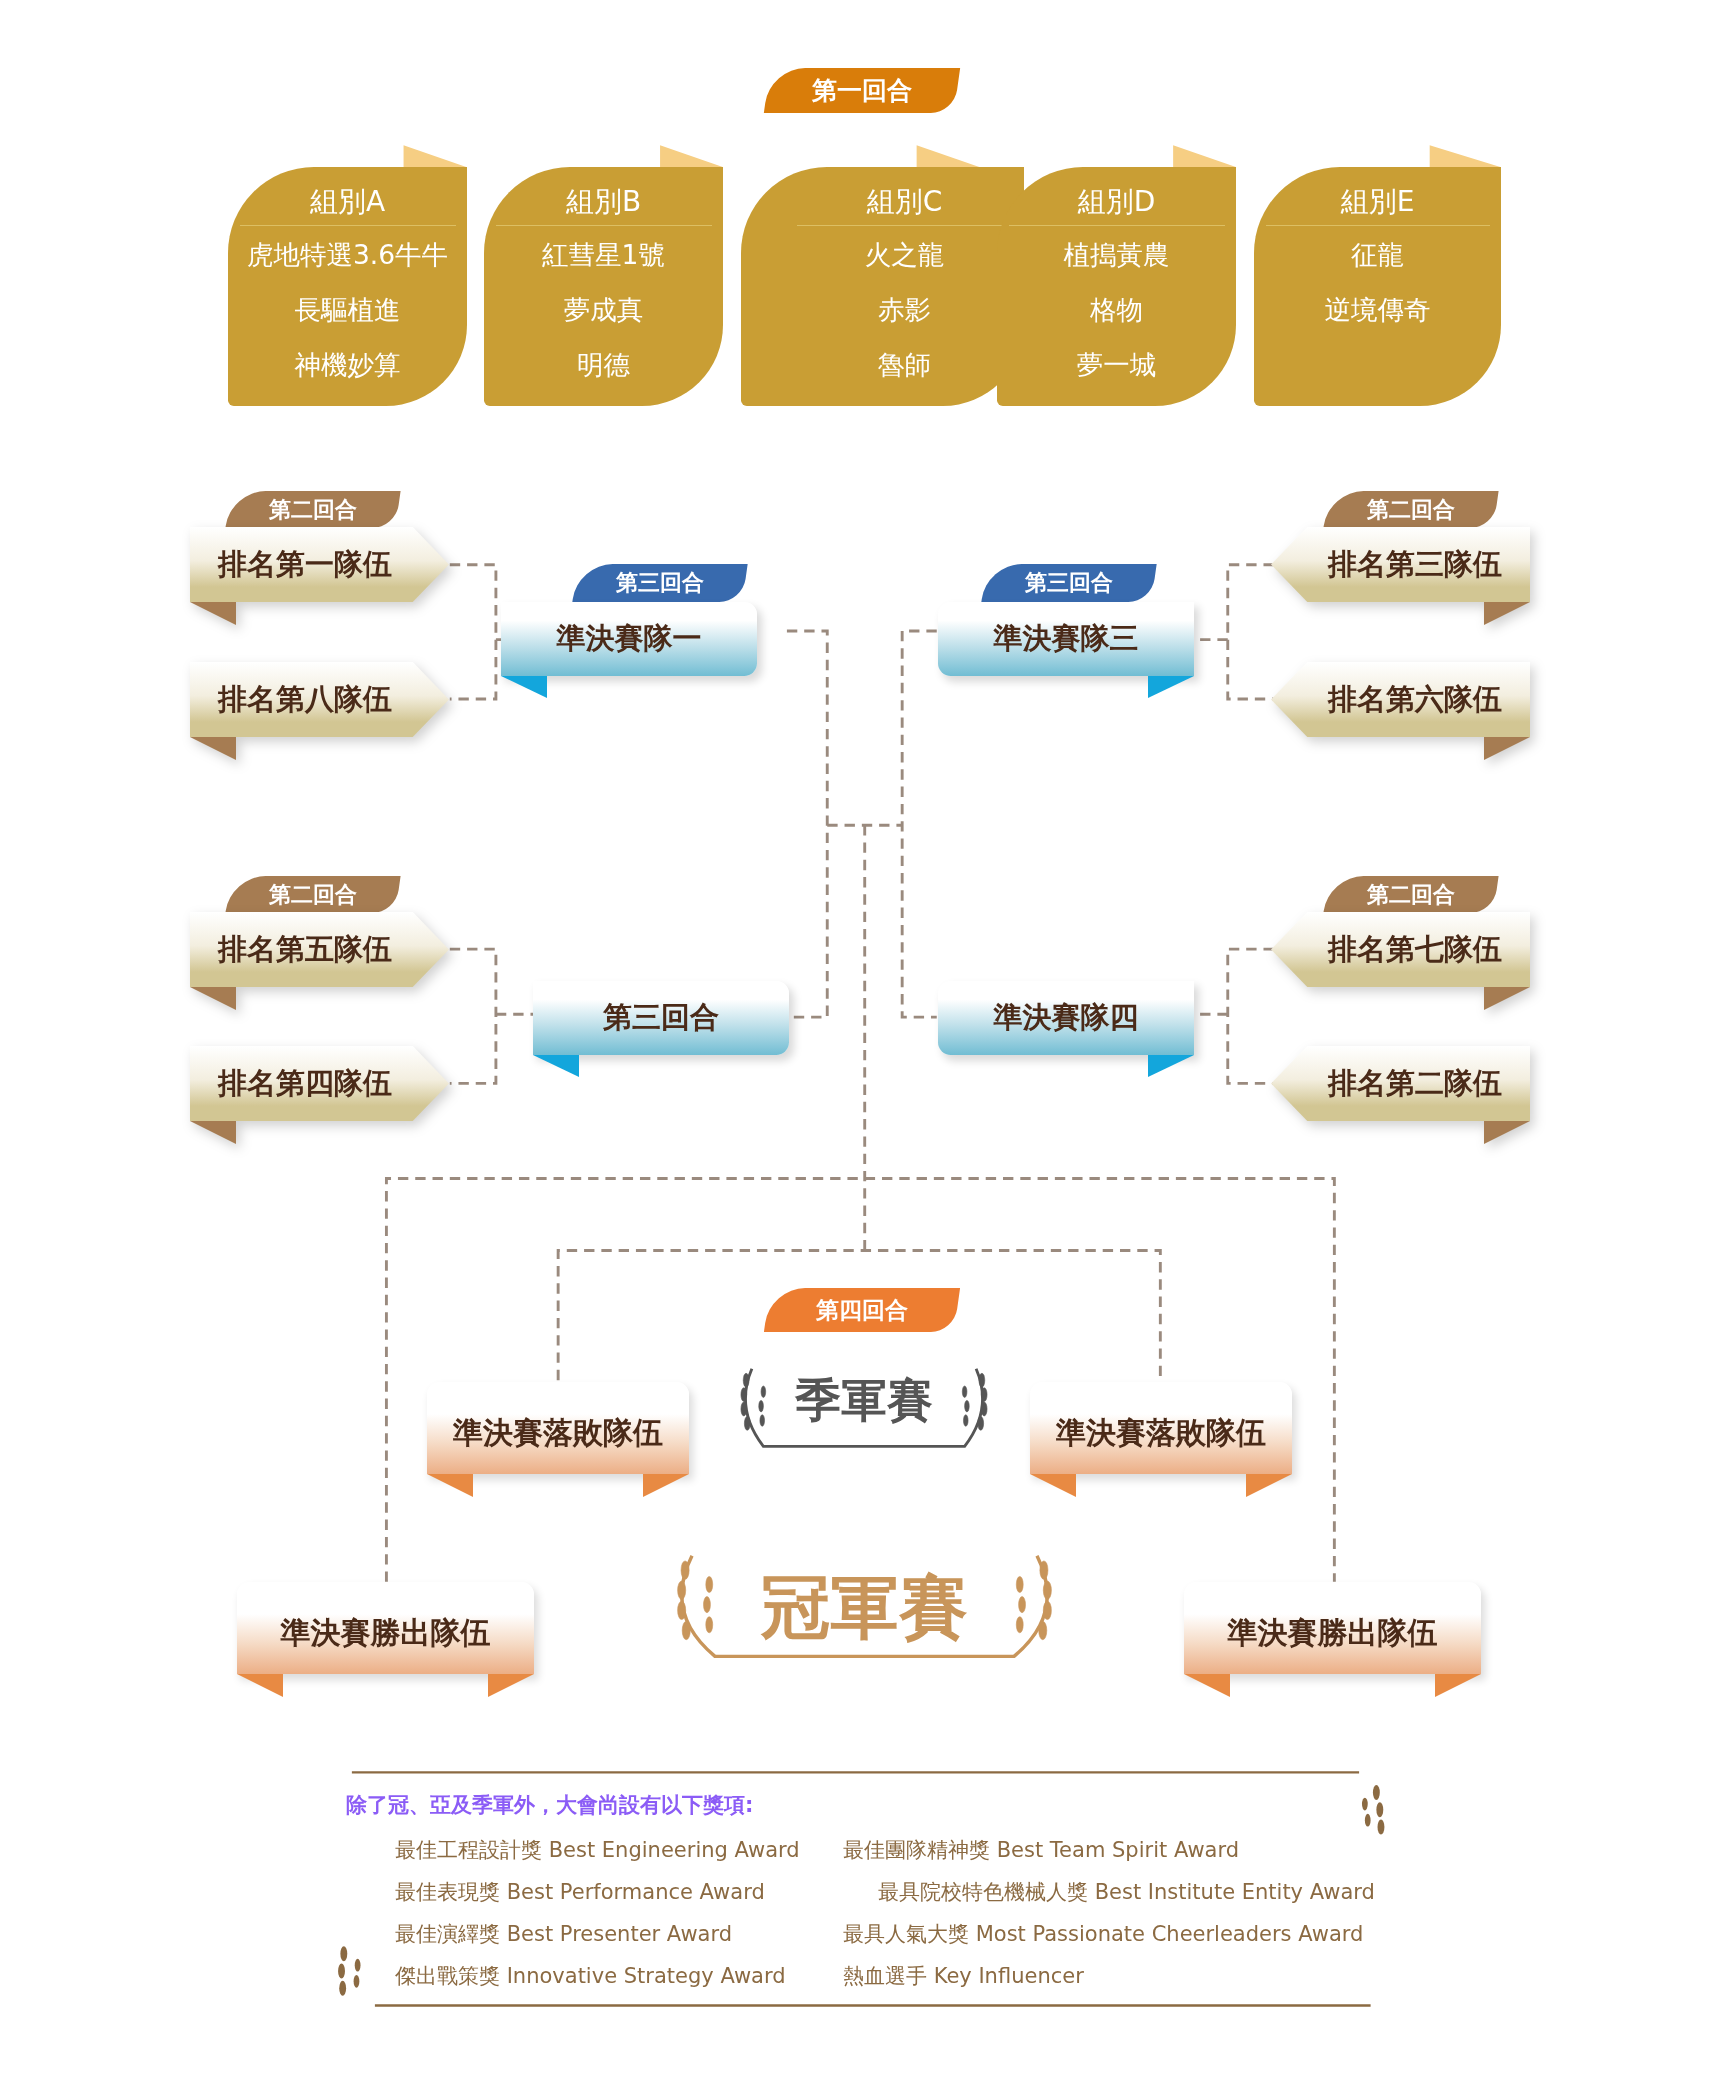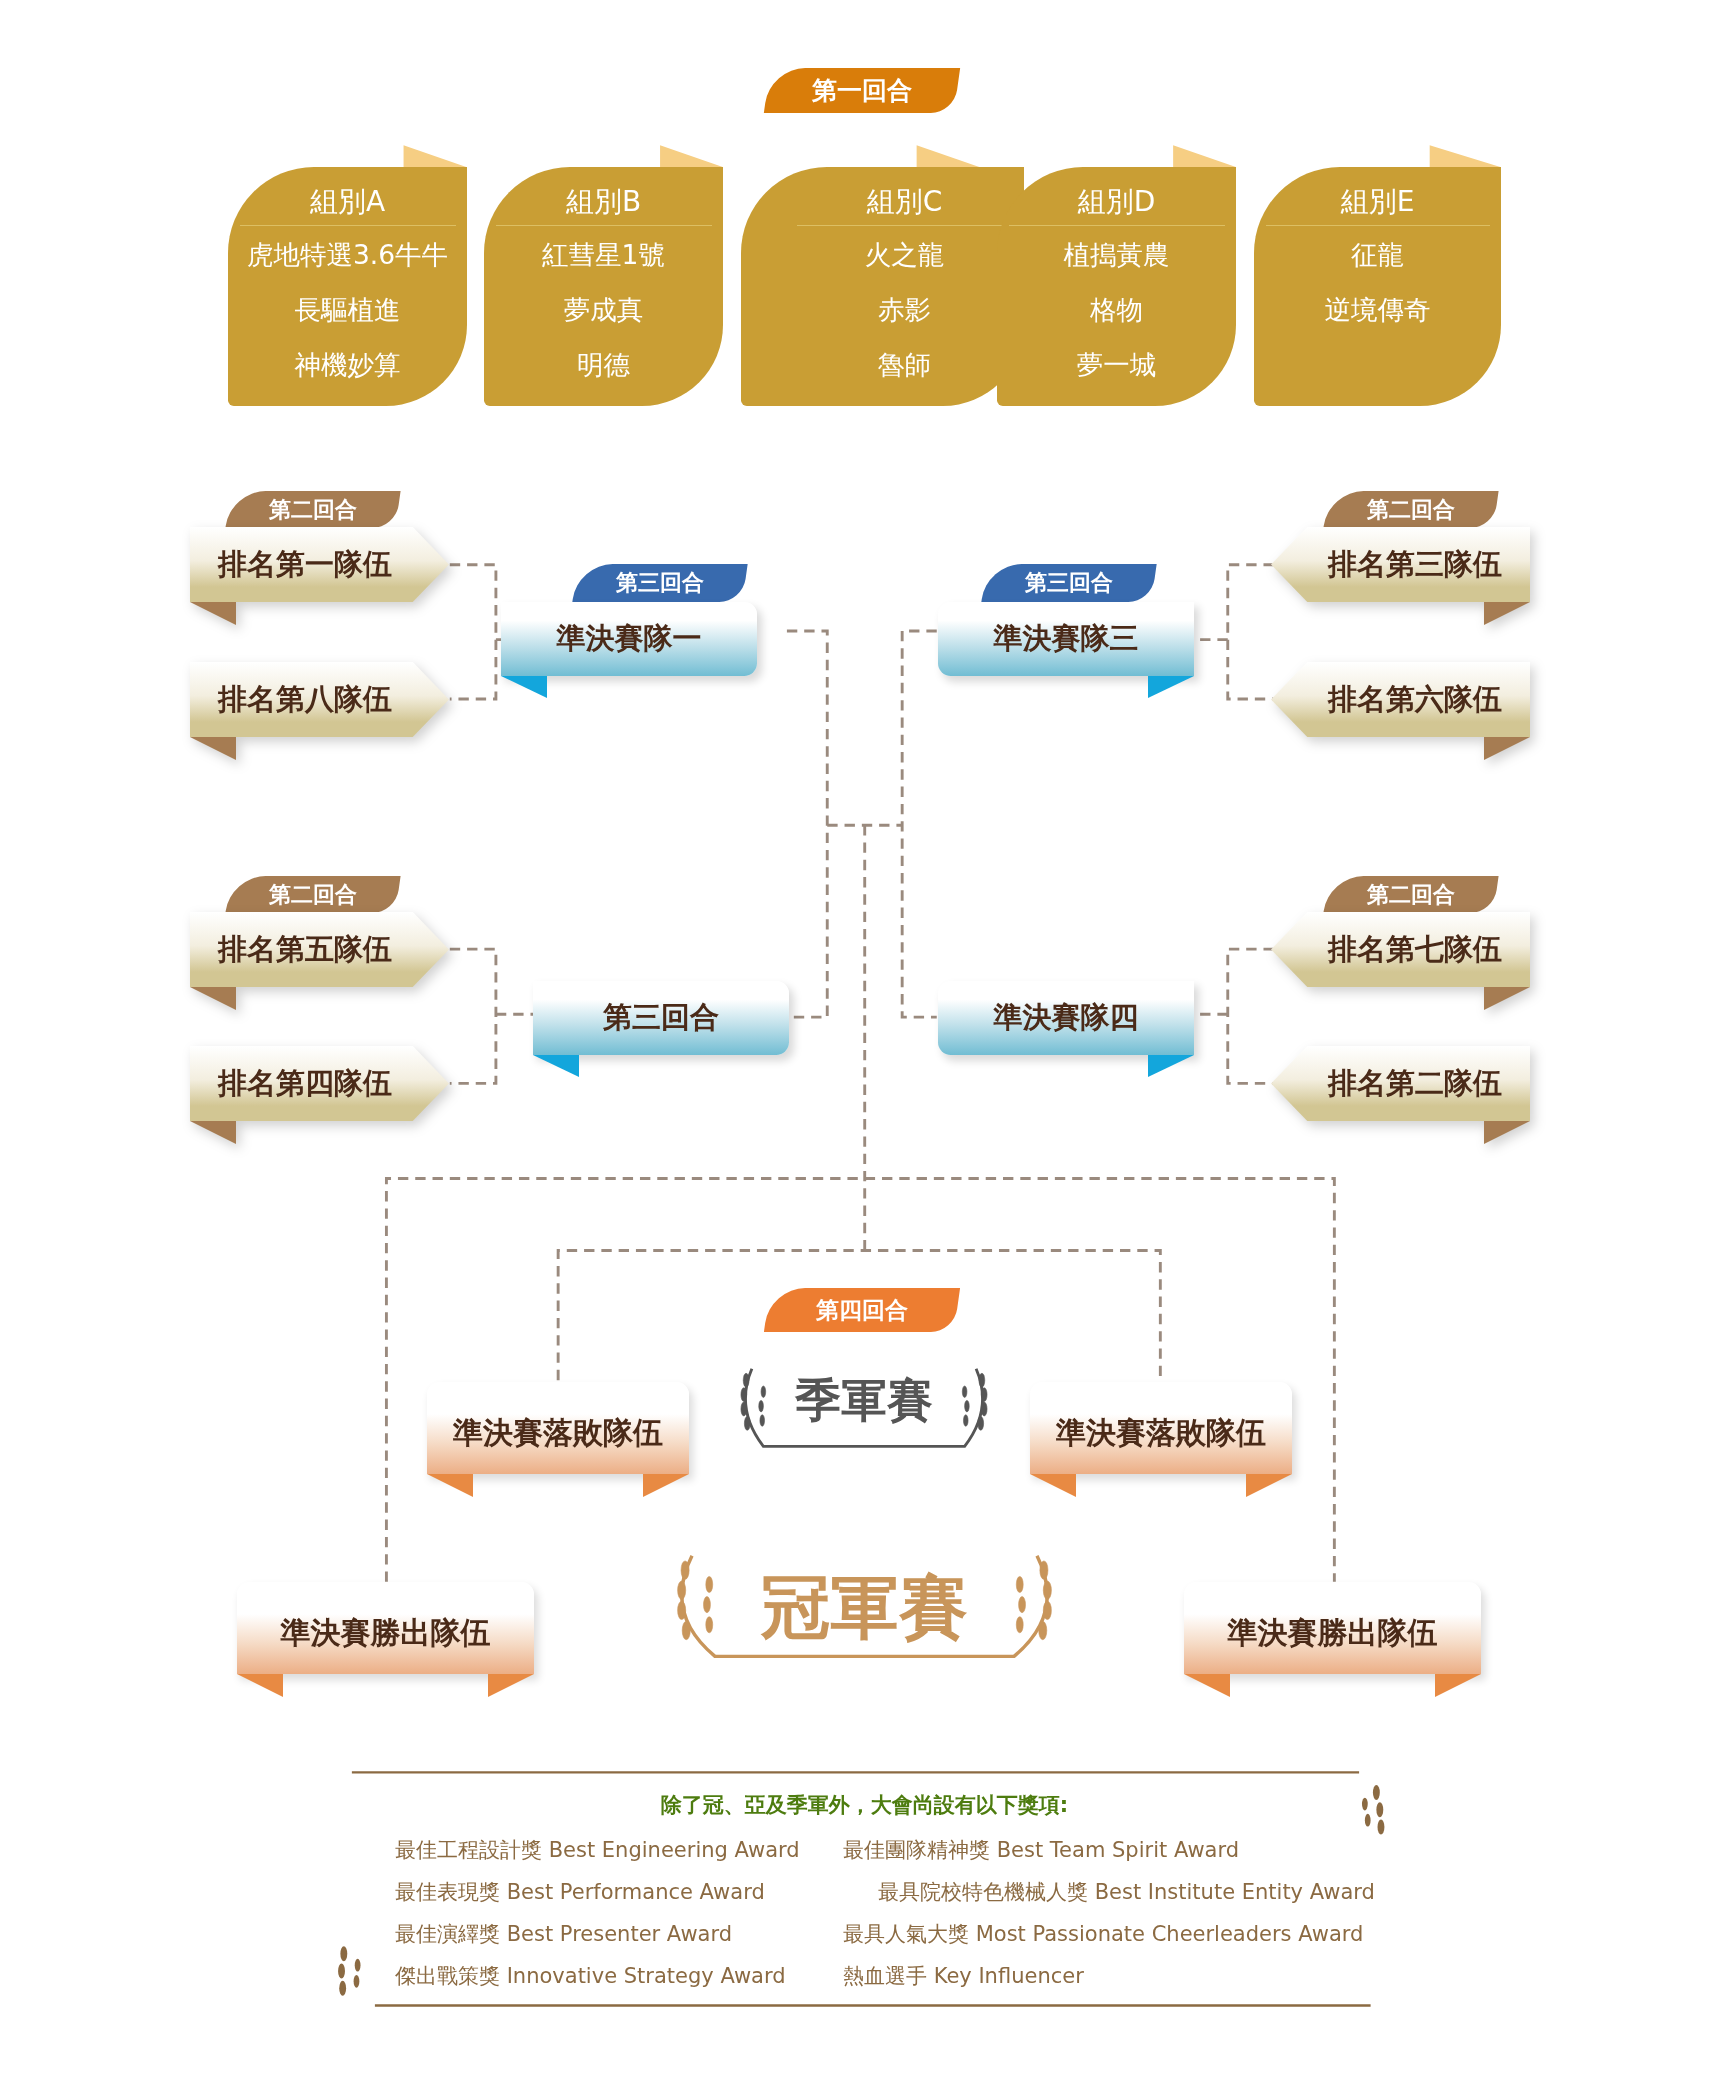--- a/index.html
+++ b/index.html
@@ -51,21 +51,21 @@
   .ob { position:absolute; height:92px; border-radius:12.7px 12.7px 0 0;
         background:linear-gradient(#ffffff 0%, #ffffff 35%, #f6ddc9 65%, #ecae85 100%);
         box-shadow:3.5px 5.8px 8px rgba(0,0,0,0.14); }
   .ob .lbl { position:absolute; inset:0; display:flex; align-items:center; justify-content:center;
              font-size:30px; font-weight:bold; color:#4a2a18; padding-top:11.5px; }
   .ob .tl, .ob .tr { position:absolute; top:92px; width:46px; height:23px; background:#e88a43; }
   .ob .tl { left:0; clip-path:polygon(0 0, 100% 0, 100% 100%); }
   .ob .tr { right:0; clip-path:polygon(0 0, 100% 0, 0 100%); }
 
   .trophy-title { position:absolute; text-align:center; font-weight:bold; }
-  .awards-title { position:absolute; font-size:21px; font-weight:bold; color:#4d7c0f; text-align:center; }
+  .awards-title { position:absolute; font-size:21px; font-weight:bold; color:#8b5cf6; text-align:left; }
   .award { position:absolute; font-size:21px; color:#8b6a42; white-space:nowrap; }
 
   svg.lines { position:absolute; left:0; top:0; }
 </style>
 </head>
 <body>
 
 <svg class="lines" width="1730" height="2097" viewBox="0 0 3001 3639">
   <g fill="none" stroke="#9a8a7e" stroke-width="5" stroke-dasharray="18 12">
 

